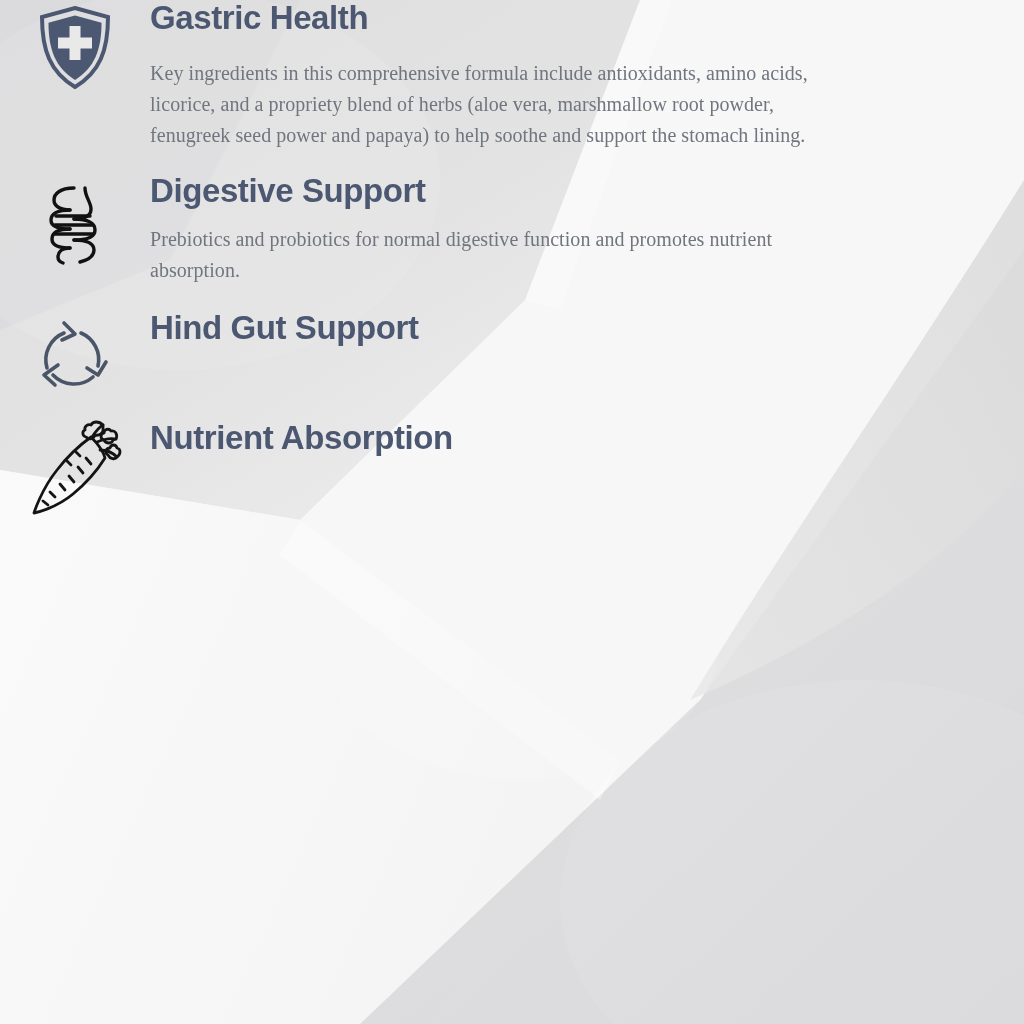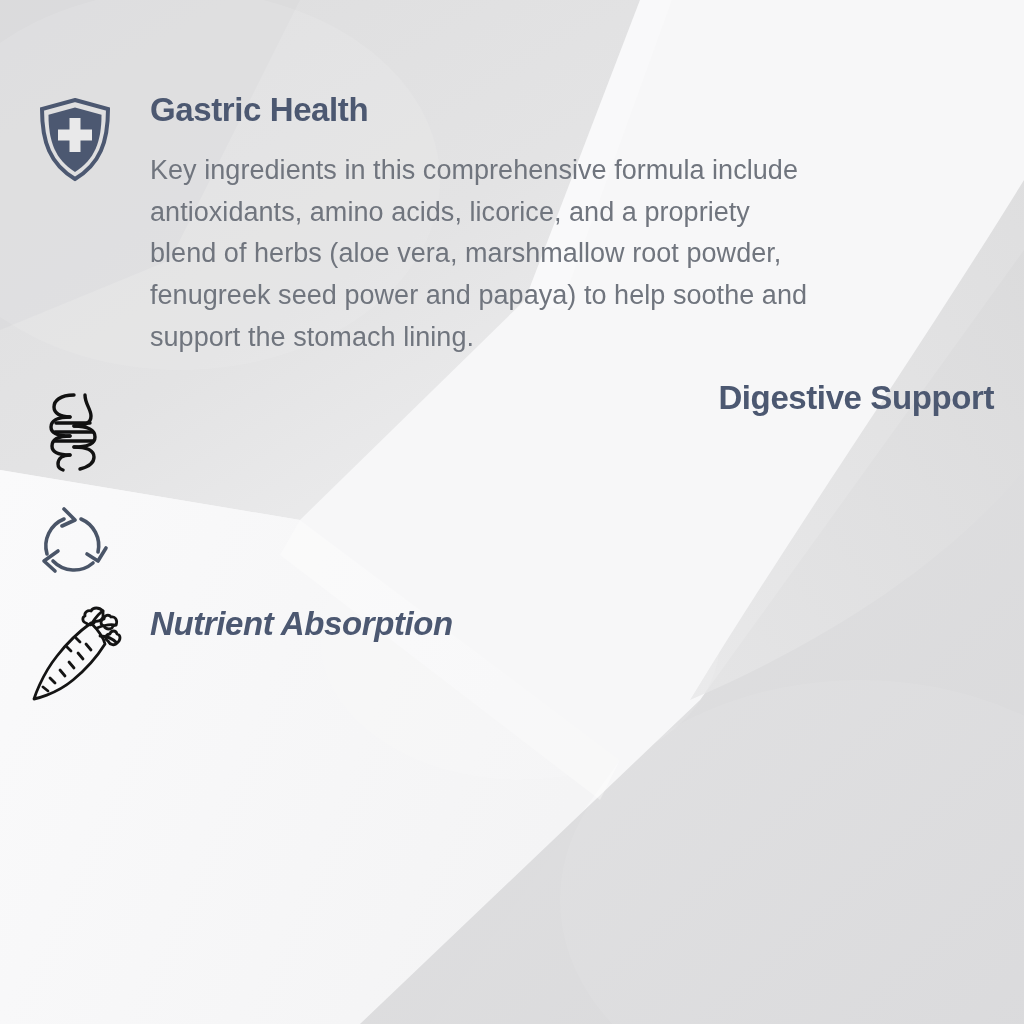--- a/index.html
+++ b/index.html
@@ -24,21 +24,20 @@
     z-index:0;
   }
   #bg-layer svg { display:block; width:1024px; height:1024px; }
 
   
   .page {
     position:relative;
     z-index:2;
     width:1024px;
     height:1024px;
-    padding-top:92px;
   }
 
   .feature {
     display:flex;
     align-items:flex-start;
   }
 
   .icon-col {
     width:150px;
     min-width:150px;
@@ -53,36 +52,37 @@
   .f-title {
     font-weight:bold;
     font-size:33px;
     line-height:1.1;
     letter-spacing:-0.4px;
     color:#4c5871;
     margin-bottom:17px;
   }
 
   .f-body {
-    font-size:27px;
+    font-size:20px;
     line-height:1.54;
     color:#70757e;
     letter-spacing:0.05px;
     font-weight:400;
     max-width:660px;
+    font-family:Liberation Serif, serif;
   }
 
   
   #feature-gastric          { margin-bottom:22px; }
   #feature-gastric .f-title { margin-bottom:22px; }
   #feature-digestive        { margin-bottom:24px; }
-  #feature-digestive .f-title { margin-bottom:15px;text-align:right; }
+  #feature-digestive .f-title { margin-bottom:15px; }
   #feature-hindgut          { margin-bottom:26px; }
   #feature-hindgut .f-title { margin-bottom:22px; }
-  #feature-nutrient .f-title{ margin-bottom:21px;font-style:italic; }
+  #feature-nutrient .f-title{ margin-bottom:21px; }
 
   #feature-digestive .icon-col { padding-top:12px; }
   #feature-hindgut   .icon-col { padding-top:10px; }
   #feature-nutrient  .icon-col { padding-top:0px; }
 
   #feature-nutrient .f-body { margin-left:-13px; }
 </style>
 </head>
 <body>
 
@@ -160,20 +160,21 @@
             <path d="M26 63 C18 63 14 67 14 72 C14 75 16 77 19 78"></path>
             <line x1="12" y1="31" x2="46" y2="31"></line>
             <line x1="11" y1="40" x2="49" y2="40"></line>
             <line x1="11" y1="49" x2="49" y2="49"></line>
           </g>
         </svg>
       </span>
     </div>
     <div class="text-col">
       <h2 class="f-title">Digestive Support</h2>
+      <p class="f-body">Prebiotics and probiotics for normal digestive function and promotes nutrient absorption.</p>
     </div>
   </section>
 
   <section class="feature" id="feature-hindgut">
     <div class="icon-col">
       <span>
         <svg width="78" height="74" viewBox="0 0 78 74" xmlns="http://www.w3.org/2000/svg">
           <g fill="none" stroke="#4a5568" stroke-width="3.6" stroke-linecap="round" stroke-linejoin="round">
             <path d="M11 48 A29 29 0 0 1 28 13"></path>
             <path d="M45 13 A29 29 0 0 1 62 46"></path>
@@ -181,20 +182,21 @@
           </g>
           <g fill="none" stroke="#4a5568" stroke-width="3.6" stroke-linecap="round" stroke-linejoin="round">
             <polyline points="28,3 39,14 26,20"></polyline>
             <polyline points="70,42 62,55 51,48"></polyline>
             <polyline points="22,45 8,55 19,65"></polyline>
           </g>
         </svg>
       </span>
     </div>
     <div class="text-col">
+      <h2 class="f-title">Hind Gut Support</h2>
     </div>
   </section>
 
   <section class="feature" id="feature-nutrient">
     <div class="icon-col">
       <span>
         <svg width="96" height="100" viewBox="0 0 96 100" xmlns="http://www.w3.org/2000/svg">
           <g fill="none" stroke="#141414" stroke-width="2.8" stroke-linecap="round" stroke-linejoin="round">
 
             <path d="M7 93 C7 93 14 70 30 50 C44 32 57 22 64 17 C70 23 76 30 78 38 C73 46 63 60 46 74 C28 89 7 93 7 93 Z"></path>

